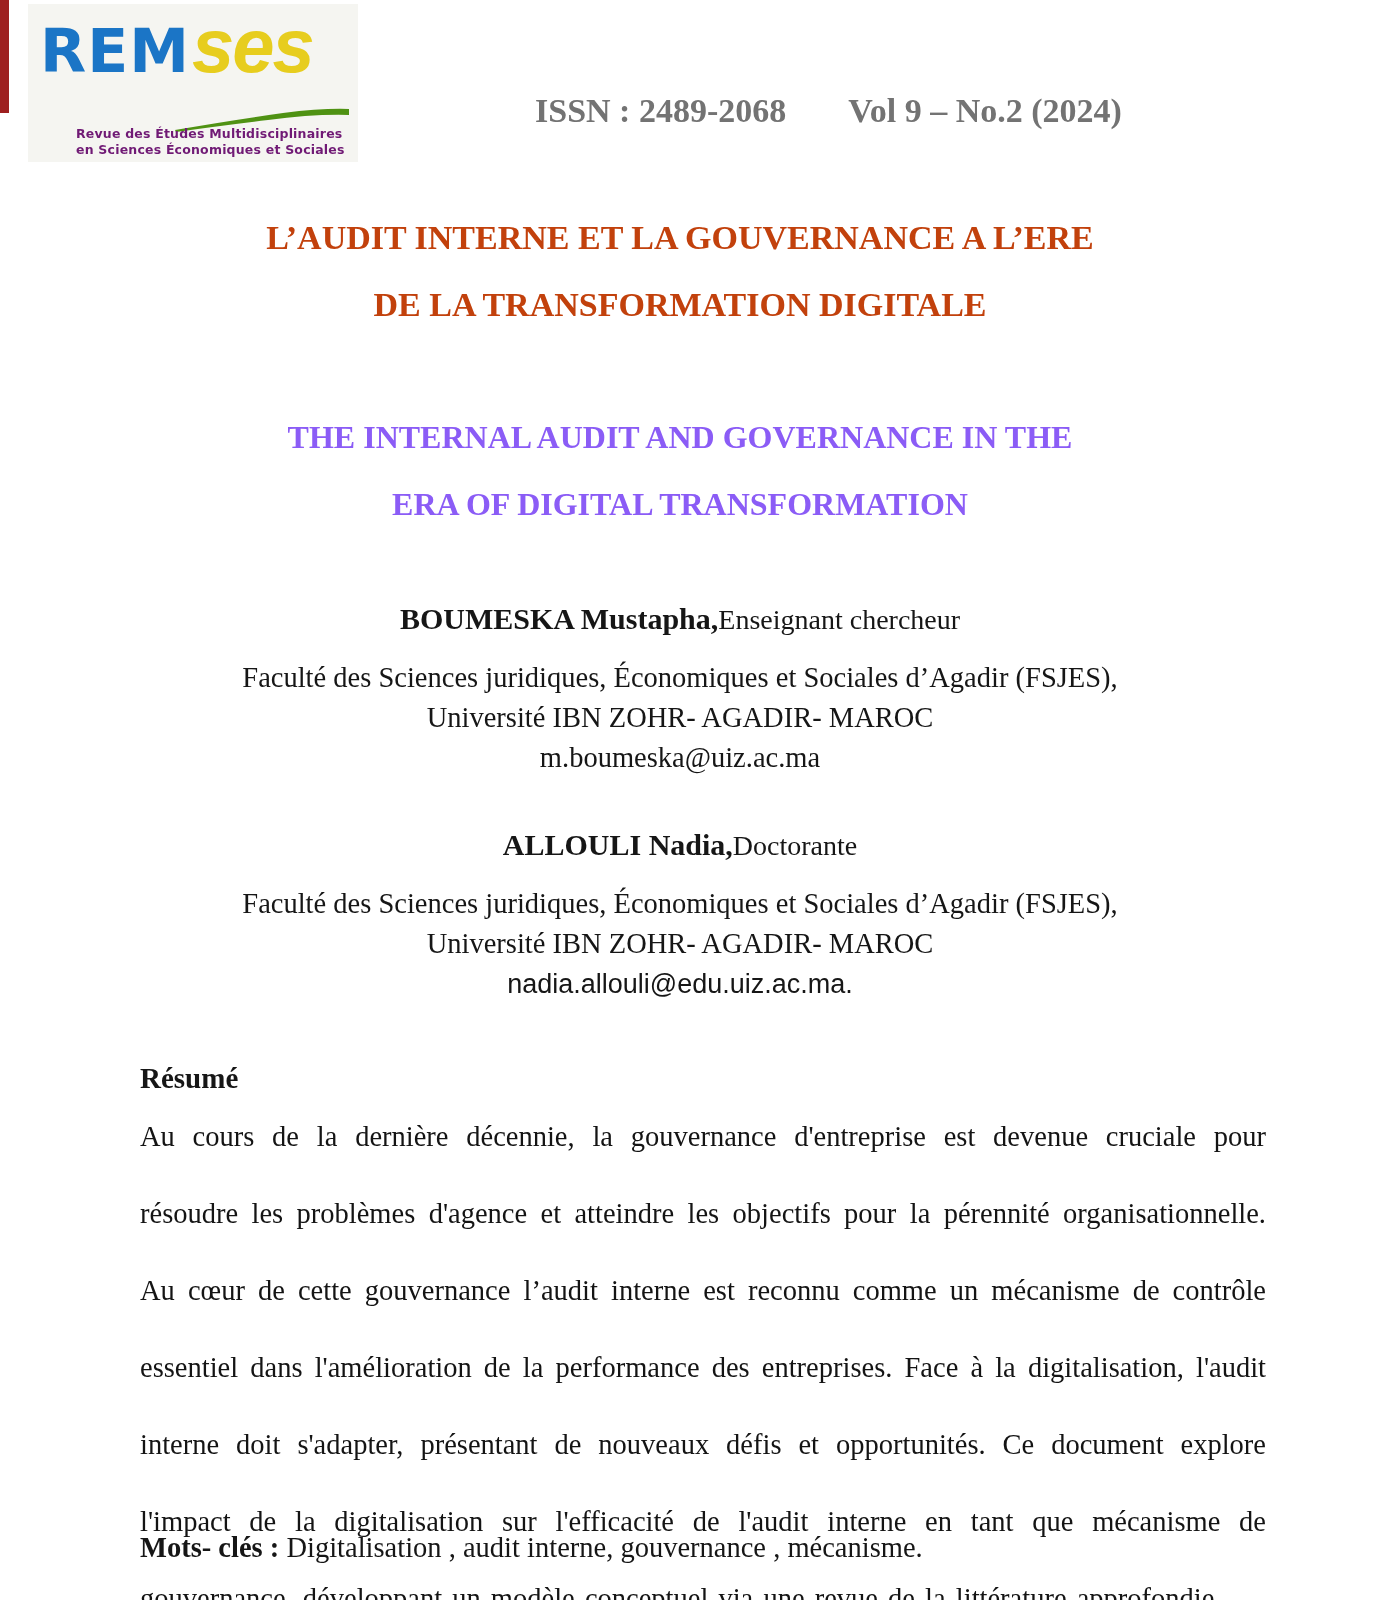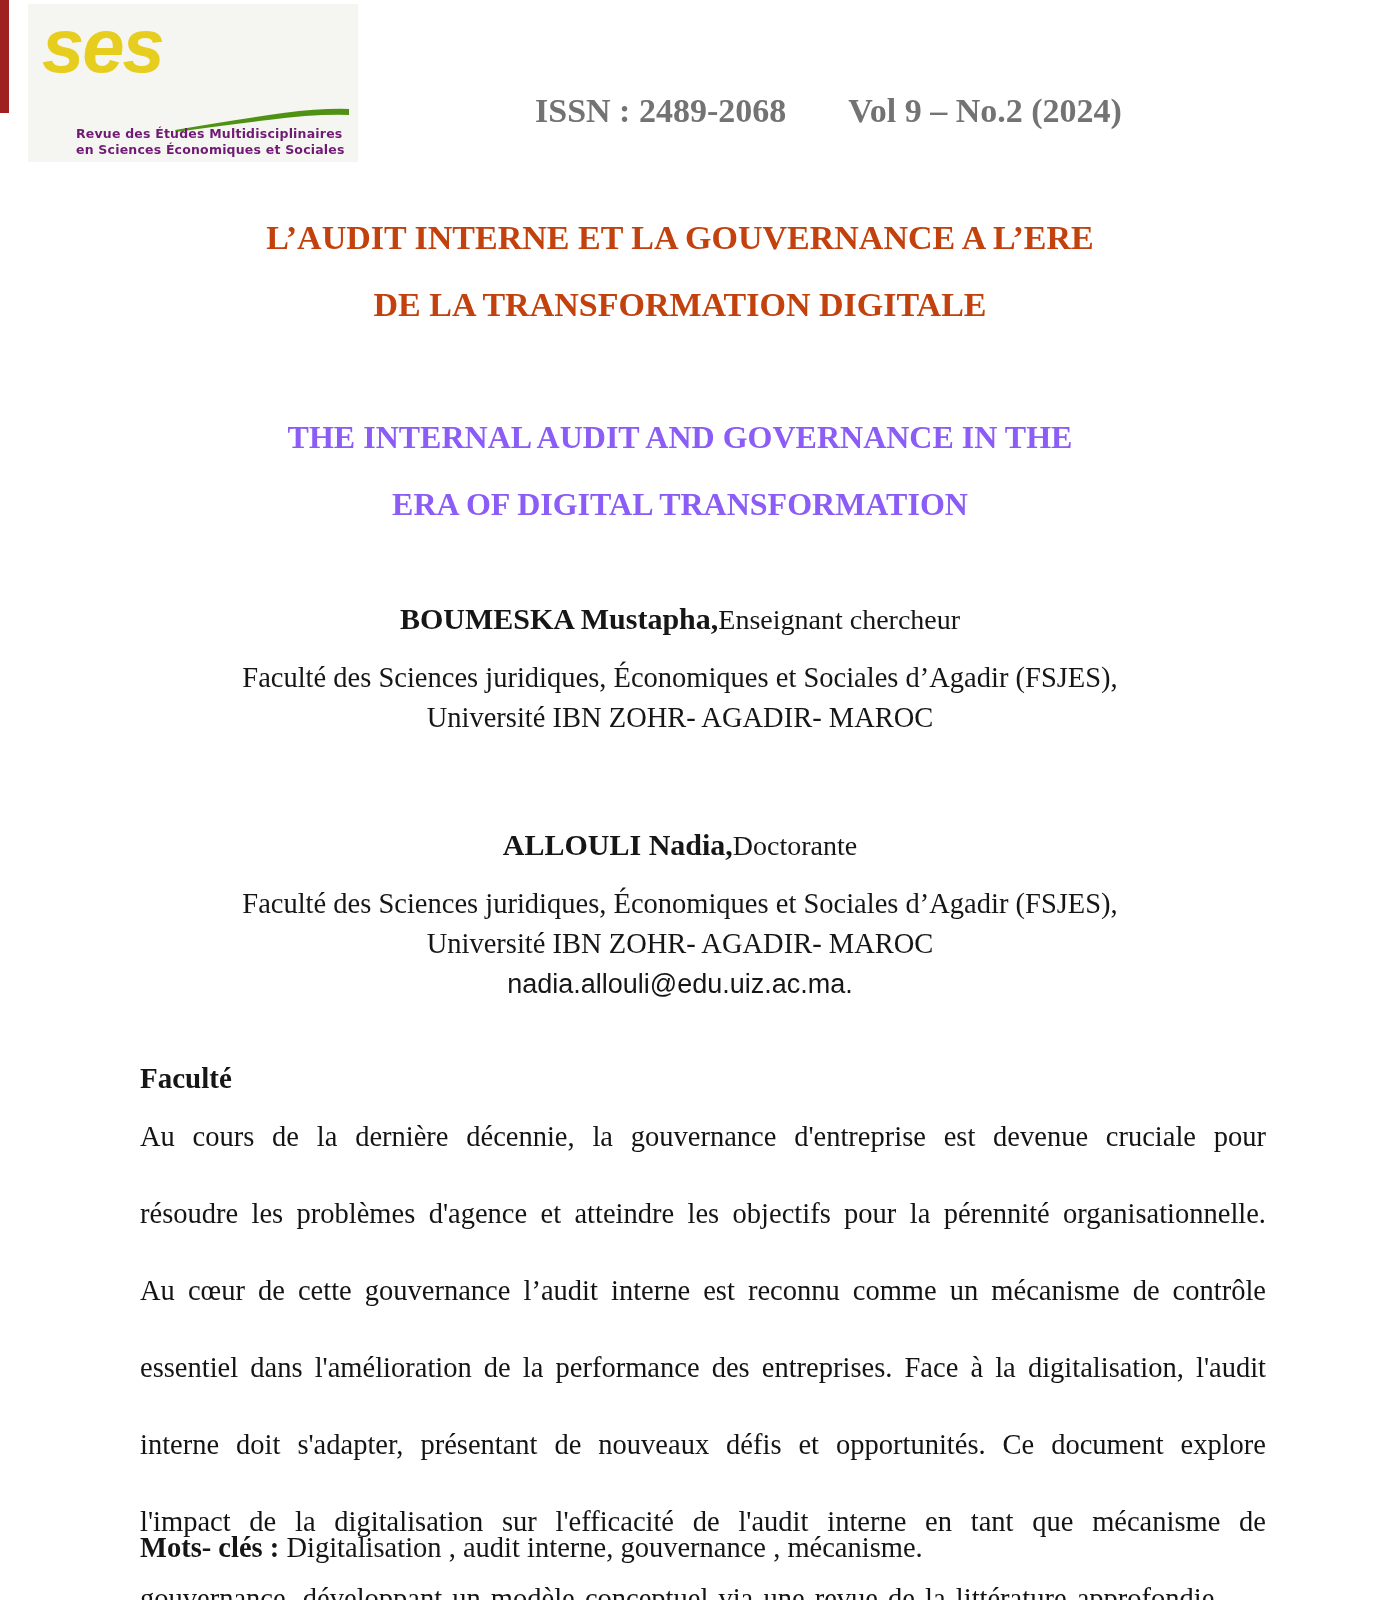--- a/index.html
+++ b/index.html
@@ -92,20 +92,21 @@
   }
   .keywords-label { font-weight: 700; }
 </style>
 </head>
 <body>
 
 <div class="red-bar"></div>
 
 <div class="logo-box">
   <div class="logo-text">
+    <span class="logo-rem">REM</span>
       <span class="logo-ses">ses</span>
   </div>
   <div class="logo-swoosh">
     <svg width="178" height="26" viewBox="0 0 178 26">
       <path d="M2,24 Q 60,14 110,7 Q 150,2 176,3 L176,9 Q 140,8 95,14 Q 45,20 3,26 Z" fill="#4f9213"></path>
     </svg>
   </div>
   <div class="logo-tagline">
     <div>Revue des Études Multidisciplinaires</div>
     <div>en Sciences Économiques et Sociales</div>
@@ -126,31 +127,32 @@
   <div>THE INTERNAL AUDIT AND GOVERNANCE IN THE</div>
   <div>ERA OF DIGITAL TRANSFORMATION</div>
 </div>
 
 <div class="center-col author-name-line a1-name" style="position:absolute;">
   <span class="author-name">BOUMESKA Mustapha,</span><span class="author-role">Enseignant chercheur</span>
 </div>
 <div class="center-col affil a1-affil" style="position:absolute;">
   <div>Faculté des Sciences juridiques, Économiques et Sociales d’Agadir (FSJES),</div>
   <div>Université IBN ZOHR- AGADIR- MAROC</div>
+  <div>m.boumeska@uiz.ac.ma</div>
 </div>
 
 <div class="center-col author-name-line a2-name" style="position:absolute;">
   <span class="author-name">ALLOULI Nadia,</span><span class="author-role">Doctorante</span>
 </div>
 <div class="center-col affil a2-affil" style="position:absolute;">
   <div>Faculté des Sciences juridiques, Économiques et Sociales d’Agadir (FSJES),</div>
   <div>Université IBN ZOHR- AGADIR- MAROC</div>
   <div class="email-sans">nadia.allouli@edu.uiz.ac.ma.</div>
 </div>
 
-<div class="resume-heading">Faculté</div>
+<div class="resume-heading">Résumé</div>
 
 <p class="abstract-text">Au cours de la dernière décennie, la gouvernance d'entreprise est devenue cruciale pour résoudre les problèmes d'agence et atteindre les objectifs pour la pérennité organisationnelle. Au cœur de cette gouvernance l’audit interne est reconnu comme un mécanisme de contrôle essentiel dans l'amélioration de la performance des entreprises. Face à la digitalisation, l'audit interne doit s'adapter, présentant de nouveaux défis et opportunités. Ce document explore l'impact de la digitalisation sur l'efficacité de l'audit interne en tant que mécanisme de gouvernance, développant un modèle conceptuel via une revue de la littérature approfondie.</p>
 
 <div class="keywords-line">
   <span class="keywords-label">Mots- clés :</span>
   <span>Digitalisation , audit interne, gouvernance , mécanisme.</span>
 </div>
 
 </body></html>

